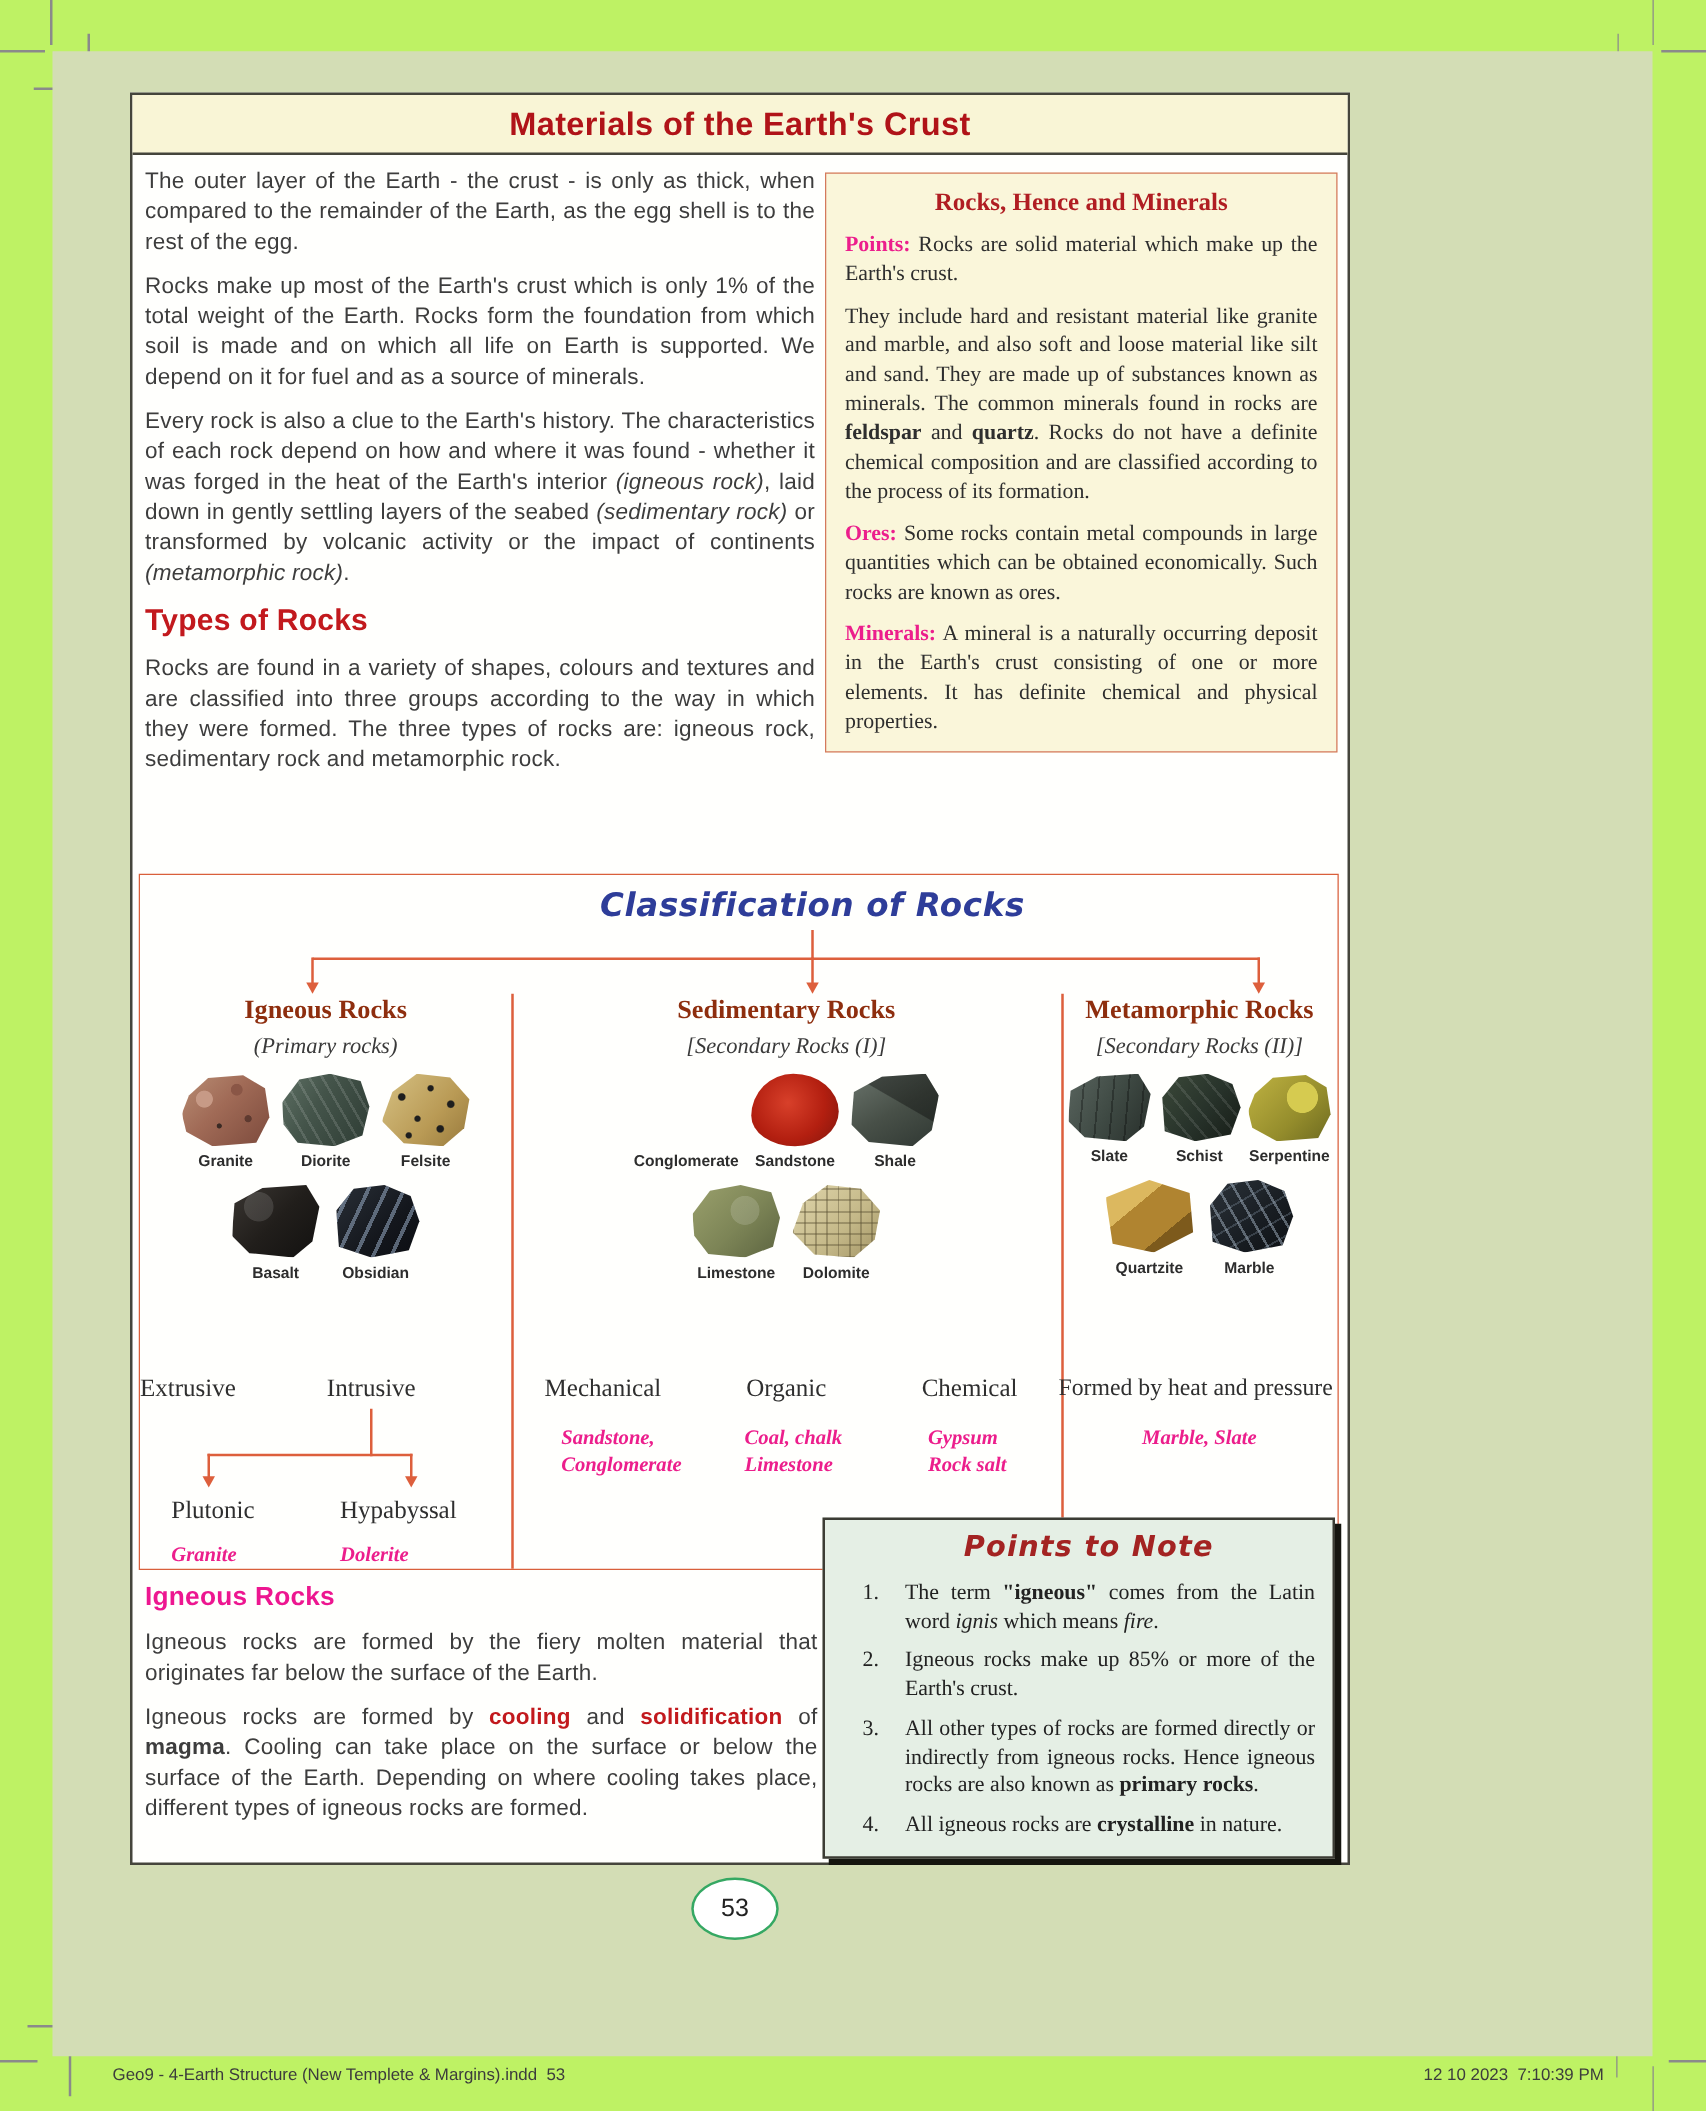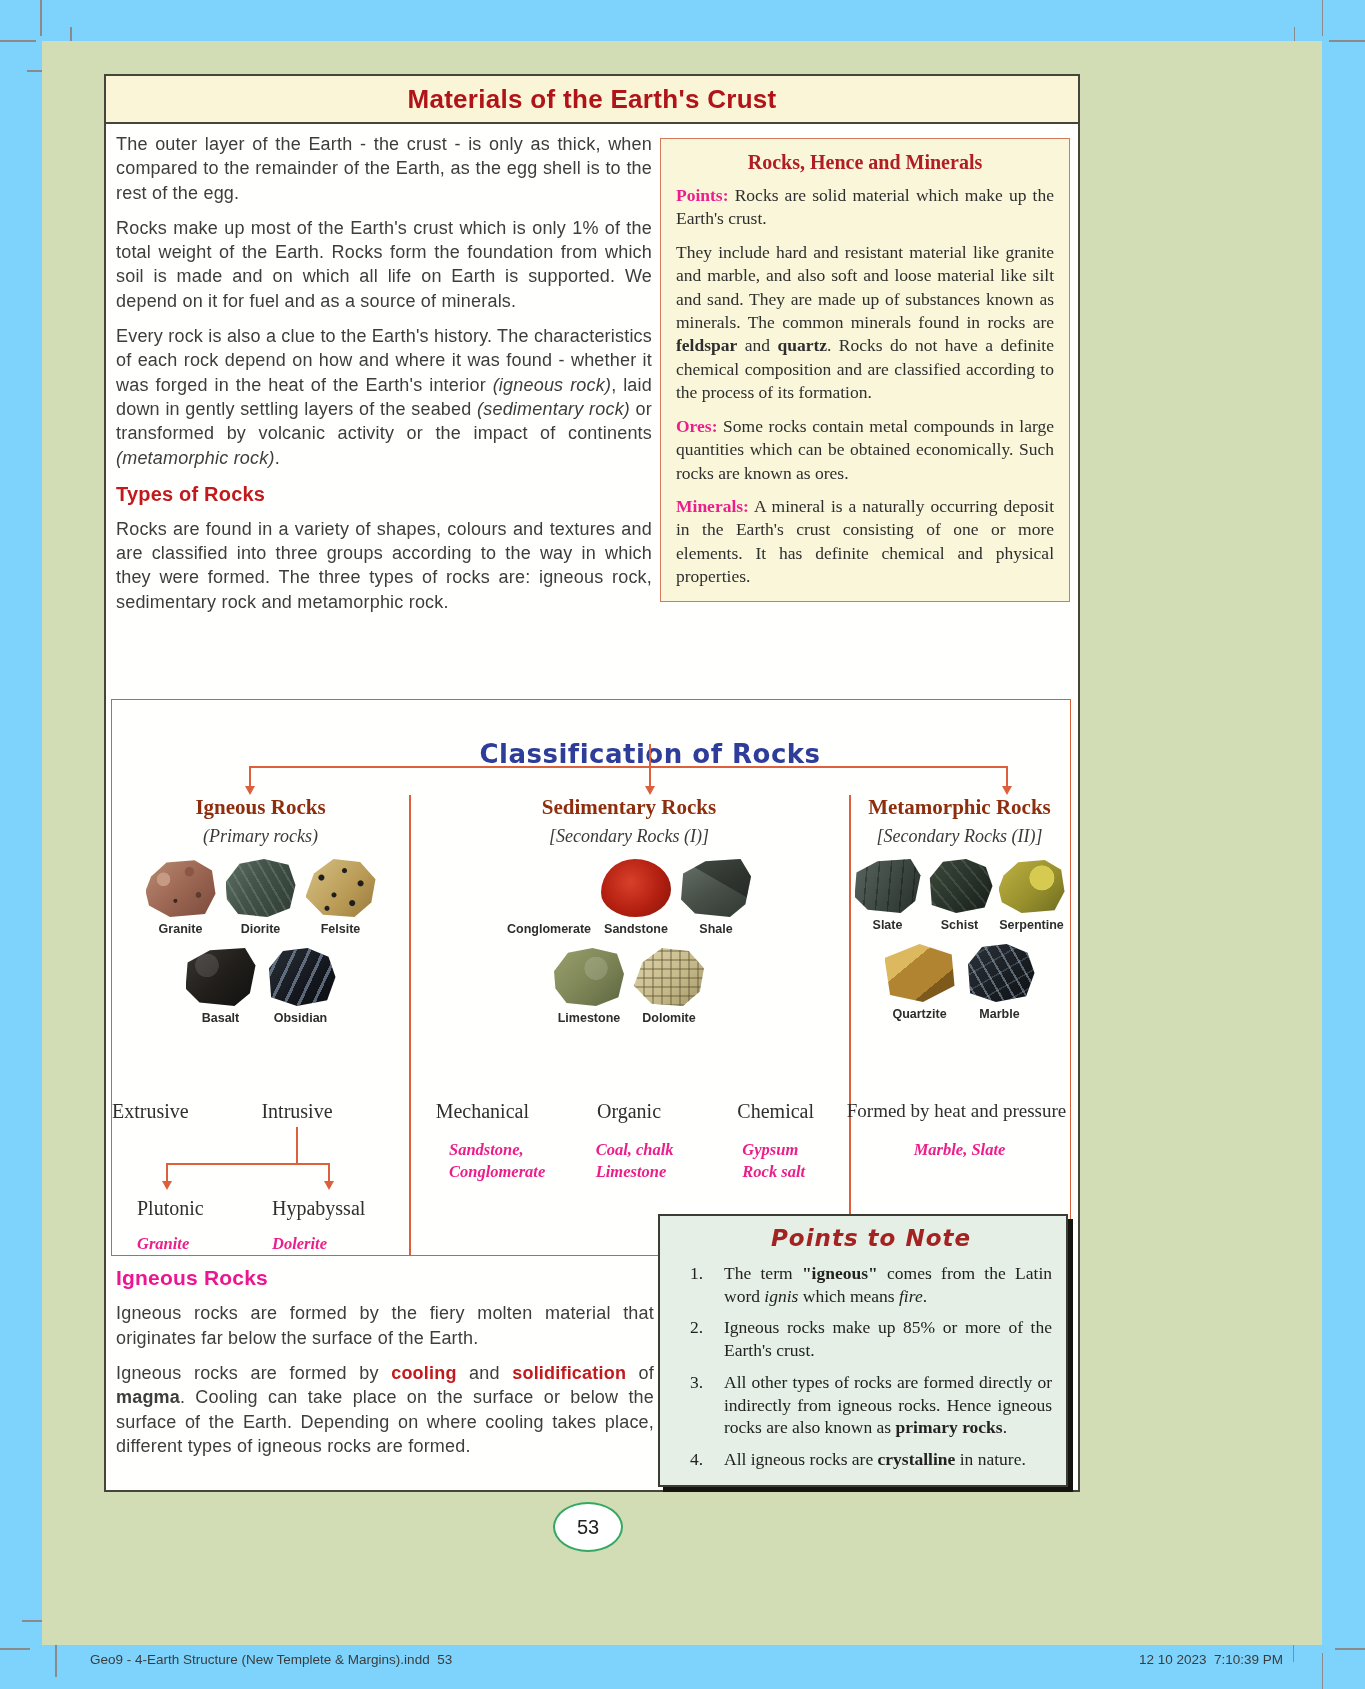--- a/index.html
+++ b/index.html
@@ -1,47 +1,47 @@
 <!DOCTYPE html>
 <html><head>
 <meta charset="utf-8">
 <style>
   html,body{margin:0;padding:0;background:#fff;}
-  .canvas{position:relative;width:1365px;height:1689px;background:#7dd3fc;overflow:hidden;
+  .canvas{position:relative;width:1365px;height:1689px;background:#bef264;overflow:hidden;
           font-family:"Liberation Sans",sans-serif;}
   .page{position:absolute;left:42px;top:41px;width:1280px;height:1604px;background:#d3ddb5;}
   
   .mark{position:absolute;background:#8a8a8a;}
   
   .main-box{position:absolute;left:104px;top:74px;width:976px;height:1418px;
             background:#fffffd;border:2.5px solid #45453c;box-sizing:border-box;}
   .title-bar{height:46px;background:#f9f5d6;border-bottom:2.5px solid #45453c;
              display:flex;align-items:center;justify-content:center;}
   .title-bar h1{margin:0;font-size:26px;font-weight:bold;color:#b01318;letter-spacing:.3px;}
   .content{position:relative;height:1366px;}
   
   .left-col{position:absolute;left:10px;top:8px;width:536px;color:#3d3d3d;
             font-size:18px;line-height:1.35;text-align:justify;letter-spacing:.2px;}
   .left-col p{margin:0 0 11px 0;}
-  .red-heading{margin:4px 0 9px 0;font-size:20px;font-weight:bold;color:#c2191d;}
+  .red-heading{margin:4px 0 9px 0;font-size:24px;font-weight:bold;color:#c2191d;}
   
   .rocks-box{position:absolute;left:554px;top:14px;width:410px;box-sizing:border-box;
              background:#faf6da;border:1.5px solid #d4795c;padding:10px 15px 12px 15px;
              font-family:"Liberation Serif",serif;font-size:17.5px;line-height:1.34;
              color:#2e2e2e;text-align:justify;}
   .rocks-box .rb-title{text-align:center;font-weight:bold;font-size:20px;color:#b01d22;margin-bottom:8px;}
   .rocks-box p{margin:0 0 10px 0;}
   .rocks-box p:last-child{margin-bottom:0;}
   .magenta{color:#ec1e8c;font-weight:bold;}
   
   .diagram{position:absolute;left:5px;top:575px;width:960px;height:557px;box-sizing:border-box;
            border:1.5px solid #d95f3b;font-family:"Liberation Serif",serif;color:#333;}
   .diag-title{position:absolute;left:538px;top:10px;transform:translateX(-50%);
-              font-family:"DejaVu Sans",sans-serif;font-weight:bold;
-              font-size:26px;color:#2e3d99;white-space:nowrap;letter-spacing:.5px;margin-top:29px;}
+              font-family:"DejaVu Sans",sans-serif;font-style:italic;font-weight:bold;
+              font-size:26px;color:#2e3d99;white-space:nowrap;letter-spacing:.5px;}
   .line{position:absolute;background:#dd5f3c;}
   .arrow-down{position:absolute;width:0;height:0;border-left:5px solid transparent;
               border-right:5px solid transparent;border-top:9px solid #dd5f3c;}
   .cols{position:absolute;left:0;top:95px;right:0;bottom:0;display:flex;}
   .col{position:relative;box-sizing:border-box;}
   .col1{width:297px;}.col2{width:440px;}.col3{width:221px;}
   .divider{position:absolute;top:95px;bottom:0;width:2px;background:#dd5f3c;}
   .col-head{text-align:center;font-weight:bold;font-size:21px;color:#8e2e0e;}
   .col-sub{text-align:center;font-style:italic;font-size:18px;color:#3a3a3a;margin-top:6px;}
   .rock-row{display:flex;justify-content:center;align-items:flex-end;gap:10px;margin-top:12px;}

